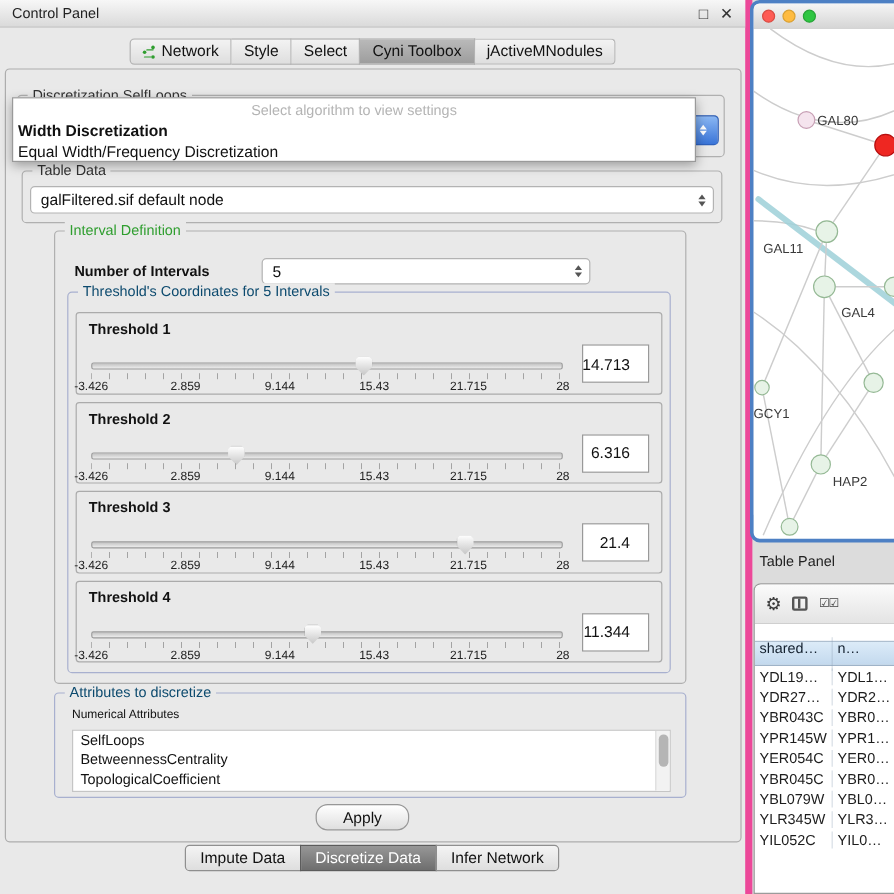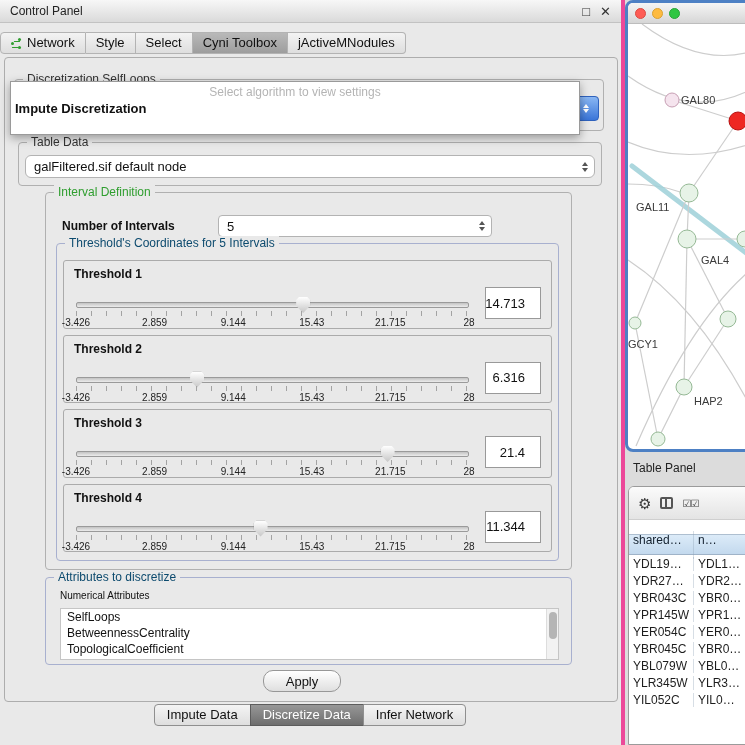--- a/index.html
+++ b/index.html
@@ -1,27 +1,27 @@
 <!DOCTYPE html>
 <html><head>
 <meta charset="utf-8">
 <style>
   html,body{margin:0;padding:0;}
   body{width:745px;height:745px;position:relative;overflow:hidden;background:#dcdcdc;
        font-family:"Liberation Sans",sans-serif;-webkit-font-smoothing:antialiased;}
 
   
-  .cp{position:absolute;left:0;top:0;width:621px;height:745px;background:#e9e9e9;border-right:4px solid #ec4899;}
+  .cp{position:absolute;left:0;top:0;width:621px;height:745px;background:#e9e9e9;border-right:6px solid #ec4899;}
   .cp-titlebar{position:absolute;left:0;top:0;right:0;height:22px;background:linear-gradient(#f7f7f7,#dadada);
     border-bottom:1px solid #c2c2c2;display:flex;align-items:center;padding:0 10px;font-size:12px;color:#222;}
   .winicos{margin-left:auto;display:flex;gap:10px;font-size:13px;color:#333;}
   .winicos span{cursor:default;}
 
   
-  .tabs-top{position:absolute;top:32px;left:0;width:100%;display:flex;justify-content:flex-start;z-index:5;}
+  .tabs-top{position:absolute;top:32px;left:0;width:100%;display:flex;justify-content:center;z-index:5;}
   .ttab{height:20px;line-height:20px;padding:0 10px;font-size:13px;color:#111;display:flex;align-items:center;
     background:linear-gradient(#f3f3f3,#dedede);border:1px solid #b3b3b3;border-left:none;}
   .ttab:first-child{border-left:1px solid #b3b3b3;border-radius:4px 0 0 4px;}
   .ttab:last-child{border-radius:0 4px 4px 0;}
   .ttab.active{background:linear-gradient(#b9b9b9,#9d9d9d);}
   .net-ico{width:11px;height:11px;position:relative;display:inline-block;margin-right:5px;}
   .net-ico::before{content:'';position:absolute;width:3px;height:3px;background:#2f9e2f;border-radius:50%;
     left:0;top:4px;box-shadow:7px -4px 0 #2f9e2f,7px 4px 0 #2f9e2f;}
   .net-ico::after{content:'';position:absolute;left:2px;top:3px;width:6px;height:5px;
     border-top:1px solid #2f9e2f;border-bottom:1px solid #2f9e2f;transform:skewX(-18deg);}
@@ -53,21 +53,21 @@
 
   
   .popup{position:absolute;left:10px;top:81px;width:570px;height:54px;background:#fff;border:1px solid #9a9a9a;
     box-shadow:0 3px 9px rgba(0,0,0,.35);z-index:60;box-sizing:border-box;}
   .popup .ph{text-align:center;color:#b4b4b4;font-size:12px;padding-top:3px;height:15px;}
   .popup .it{font-size:13px;color:#111;padding:1px 4px;height:16px;}
   .popup .bold{font-weight:bold;}
 
   
   .td{left:18px;top:142px;width:582px;height:42px;}
-  .td-combo{left:6px;right:6px;top:12px;height:23px;border-radius:6px;}
+  .td-combo{left:6px;right:6px;top:12px;height:23px;}
 
   
   .interval{left:45px;top:192px;width:525px;height:376px;}
   .numlab{position:absolute;left:16px;top:26px;font-weight:bold;font-size:12px;color:#111;}
   .num-combo{left:172px;top:22px;width:274px;height:22px;}
   .thgroup{left:10px;top:50px;width:501px;height:316px;border-color:#a8b0cf;}
   .throws{position:absolute;left:6px;right:6px;top:16px;bottom:8px;display:flex;flex-direction:column;gap:6px;}
   .throw{flex:1;position:relative;border:1px solid #ababab;border-radius:3px;}
   .th-label{position:absolute;left:10px;top:6px;font-weight:bold;font-size:12px;color:#111;}
   .slider{position:absolute;left:10px;right:80px;top:36px;height:30px;}
@@ -171,21 +171,22 @@
     <div class="combo disc-combo">
       <span class="blue-stepper">
           <i class="up"></i>
           <i class="dn"></i>
         </span>
     </div>
   </div>
 
   <div class="popup">
     <div class="ph">Select algorithm to view settings</div>
-    <div class="it bold">Impute Discretization</div>
+    <div class="it bold">Width Discretization</div>
+    <div class="it">Equal Width/Frequency Discretization</div>
   </div>
 
   <div class="group td">
     <span class="gtitle">Table Data</span>
     <div class="combo td-combo">
       <span>galFiltered.sif default node</span>
       <span class="arrows">
           <i class="up"></i>
           <i class="dn"></i>
         </span>

